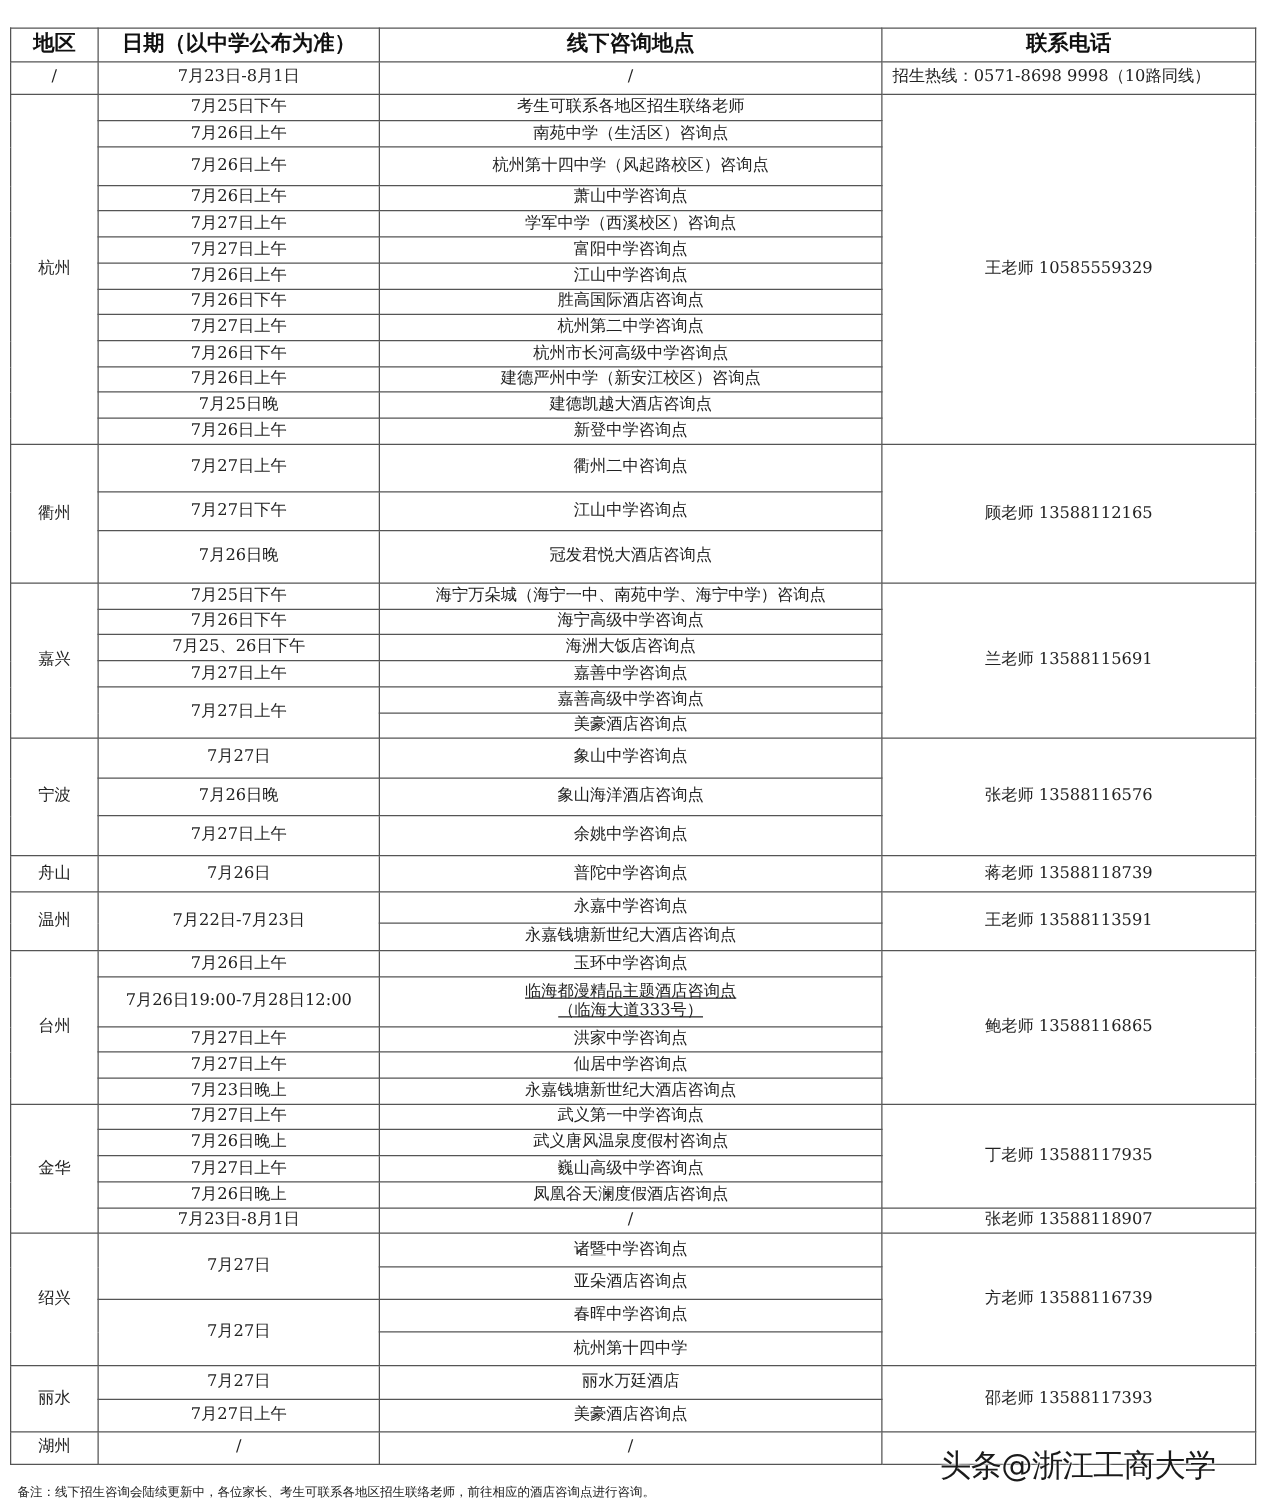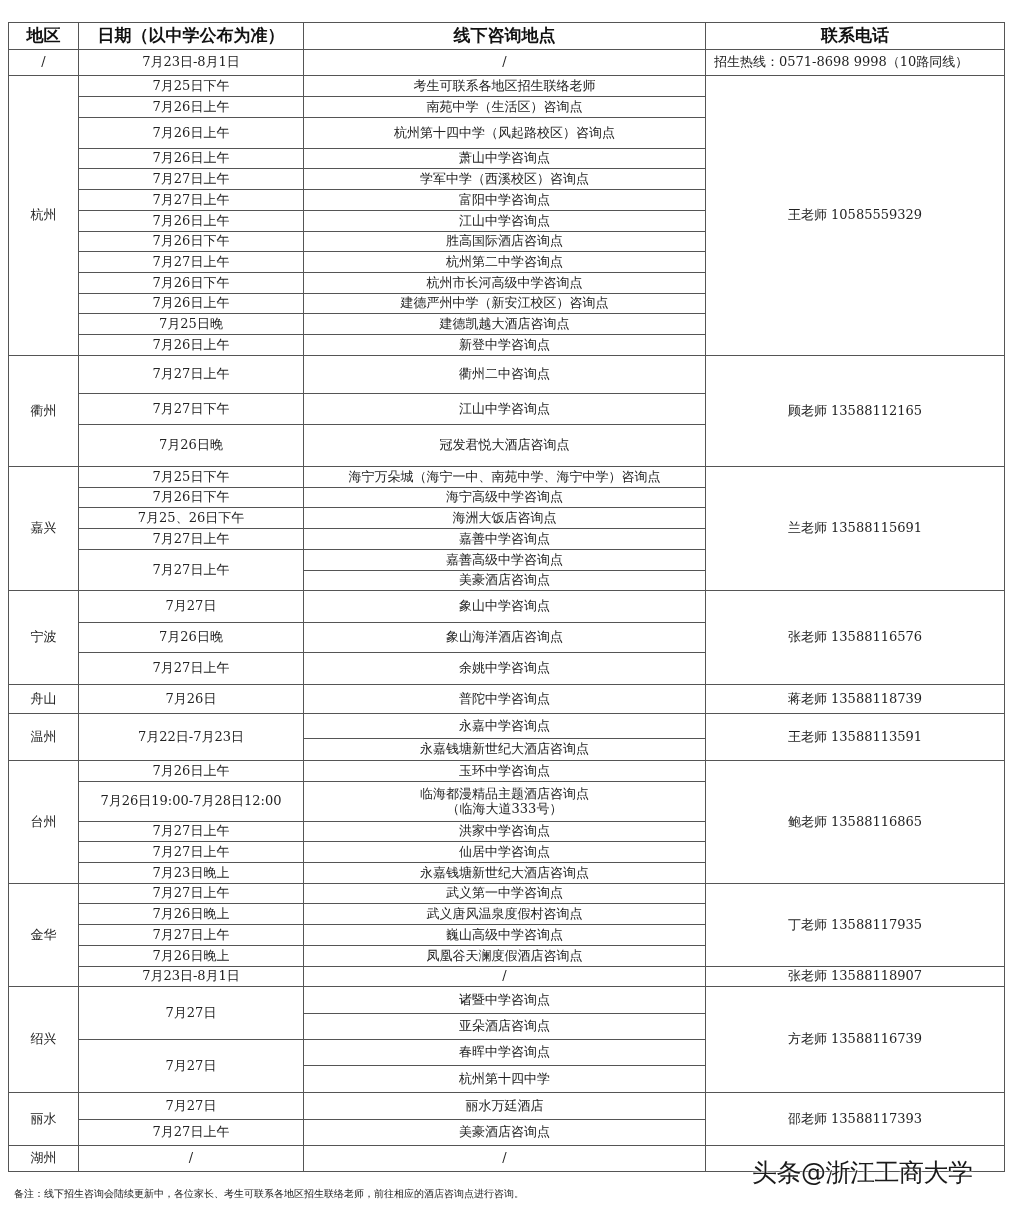--- a/index.html
+++ b/index.html
@@ -32,21 +32,21 @@
       line-height: 1.15;
       overflow: hidden;
       white-space: nowrap;
     }
     #schedule th {
       font-family: "DejaVu Sans", "Liberation Sans", sans-serif;
       font-weight: bold;
       font-size: 17px;
       color: #111111;
     }
-    #schedule td.loc-wrap { white-space: normal; }
+    #schedule td.loc-wrap { white-space: normal; text-decoration: underline; }
     #schedule td.hotline { text-align: left; padding-left: 8px; font-size: 13px; }
     .col-region { width: 70px; }
     .col-date { width: 225px; }
     .col-loc { width: 402px; }
     .col-phone { width: 299px; }
     #note {
       position: absolute;
       left: 14px;
       top: 1187px;
       font-size: 10px;

